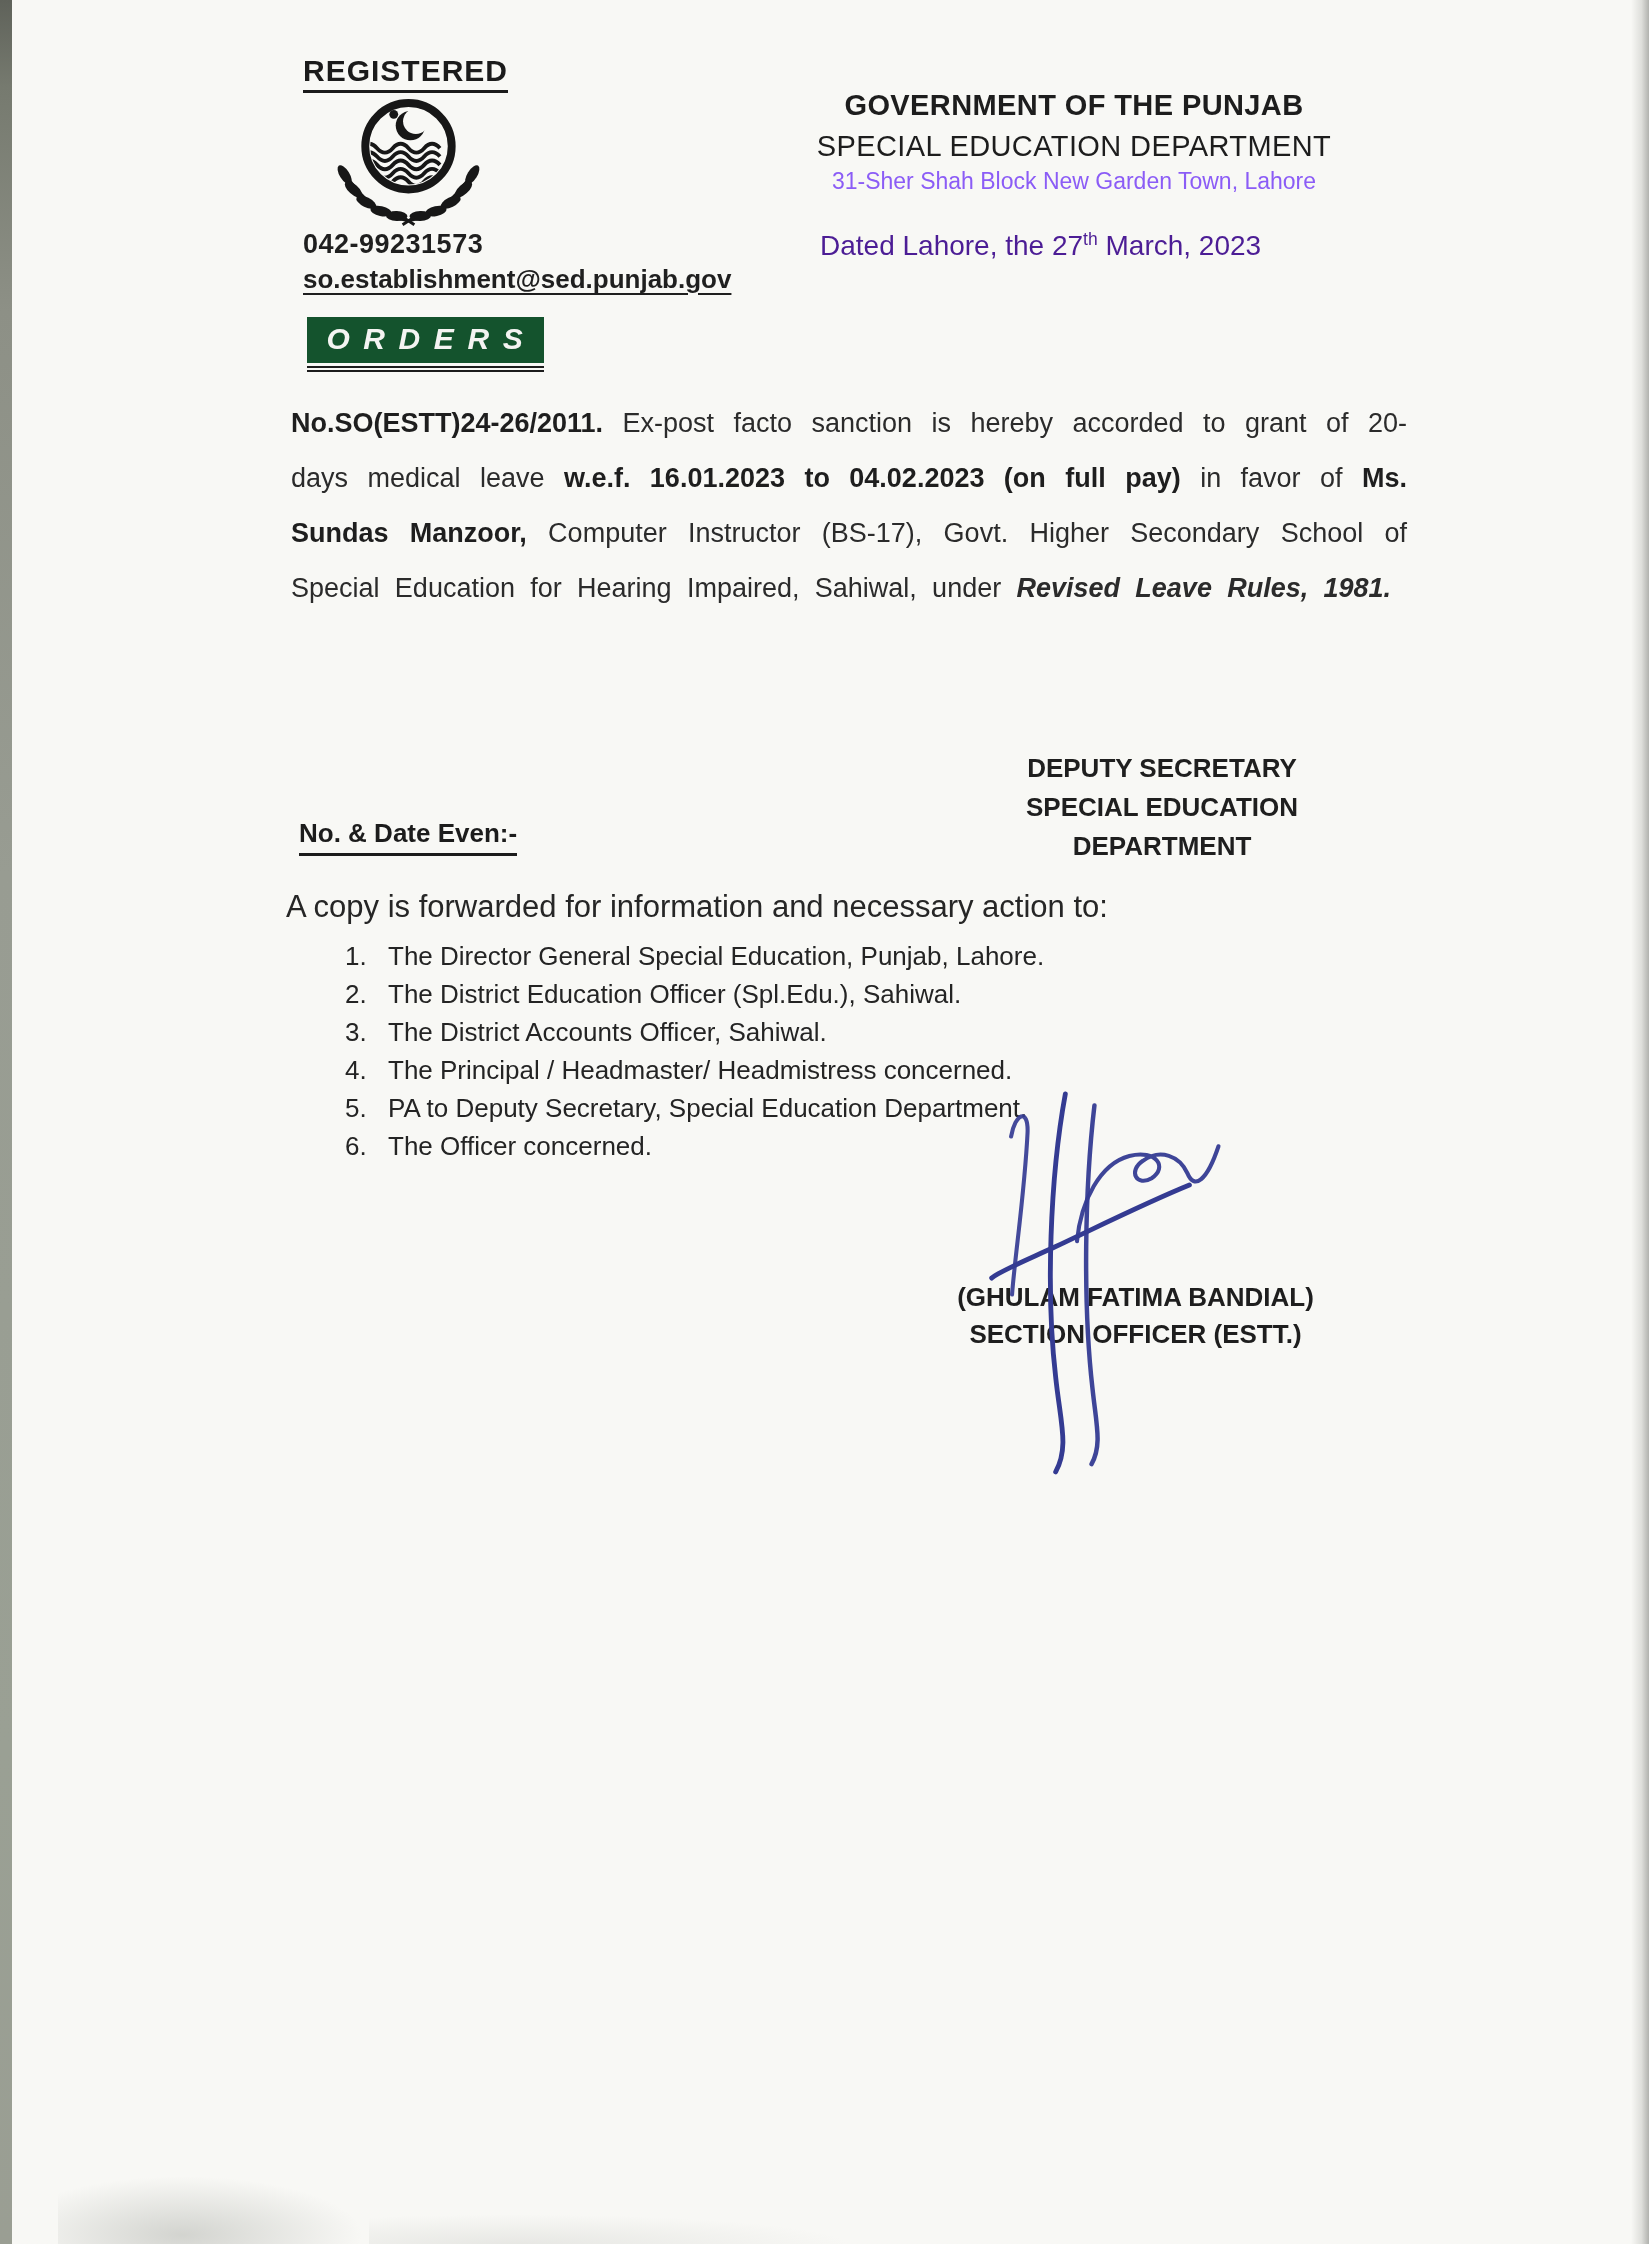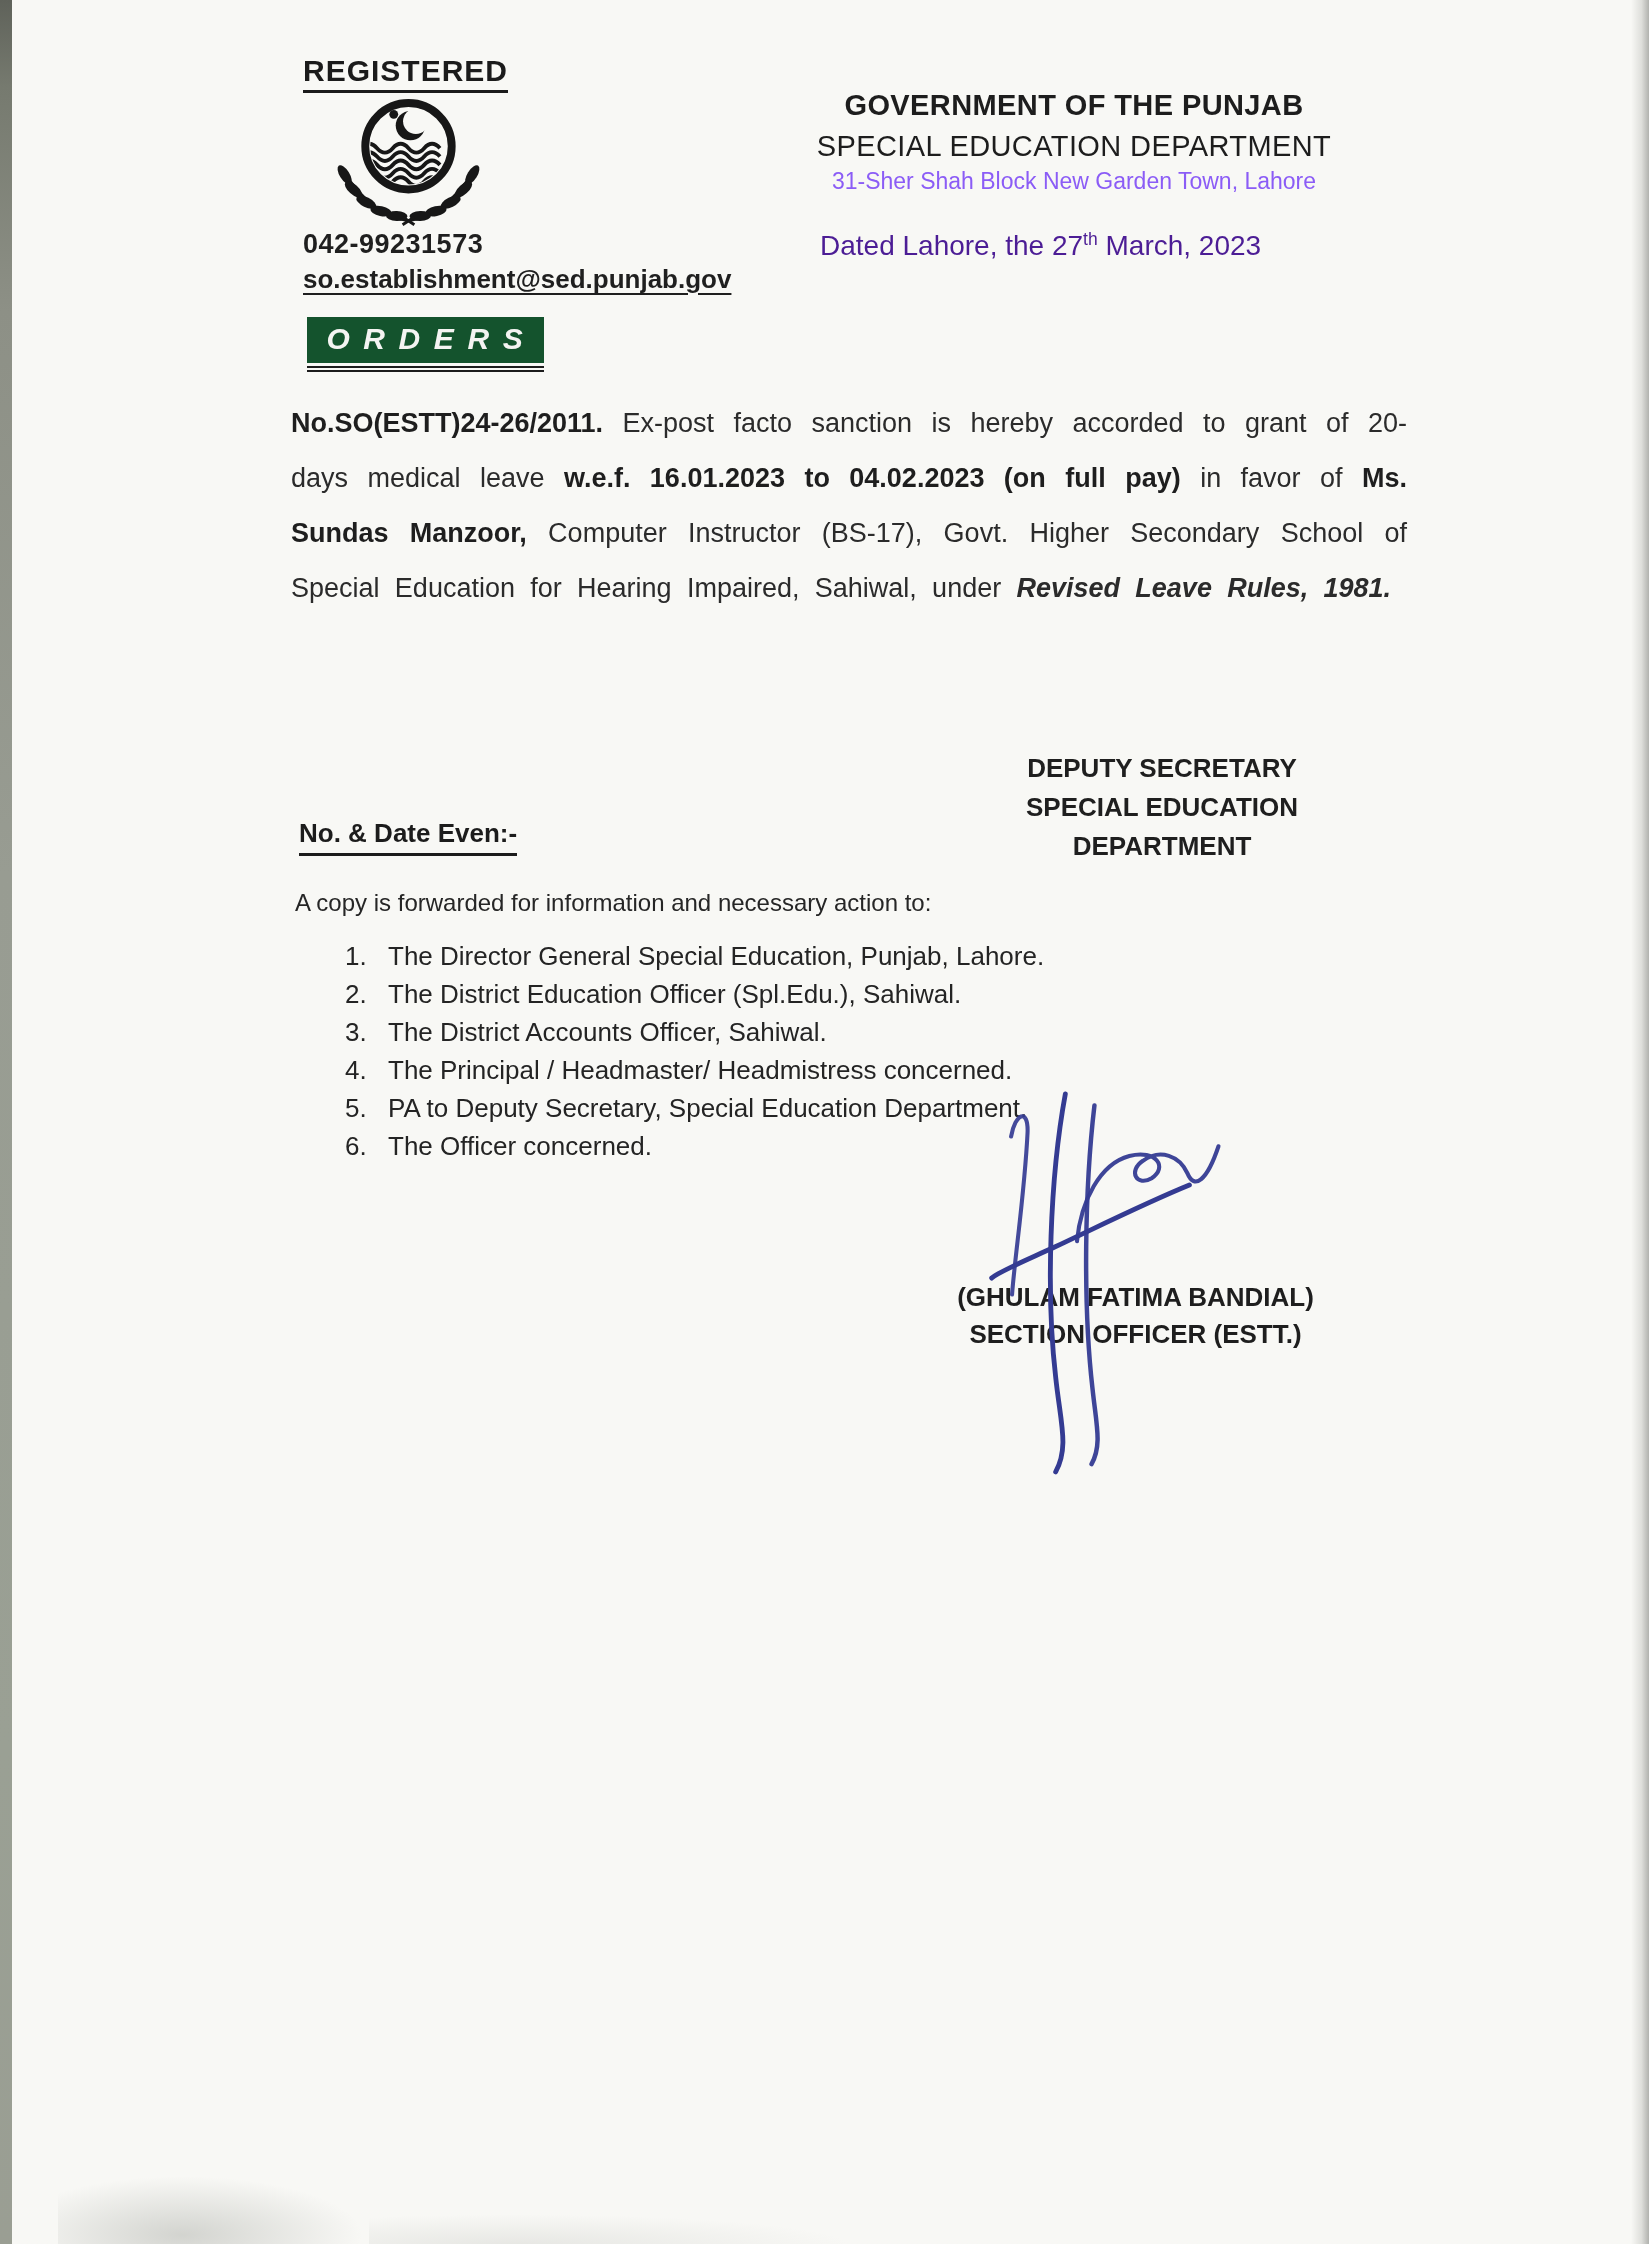--- a/index.html
+++ b/index.html
@@ -61,21 +61,21 @@
   .order-par b{color:#1e1e1e;}
   .bi{font-weight:bold;font-style:italic;}
   
   .deputy{left:985px;top:708px;width:354px;text-align:center;
     font-size:26px;font-weight:bold;line-height:39px;color:#1f1f1f;margin-top:41px;}
   
   .no-date{
     left:299px;top:818px;font-size:26px;font-weight:bold;color:#1c1c1c;
     border-bottom:3.9px solid #1c1c1c;padding-bottom:3.9px;
   }
-  .copy-note{left:295px;top:889px;font-size:24px;color:#262626;text-align:center;}
+  .copy-note{left:286px;top:889px;font-size:31px;color:#262626;text-align:center;}
   
   .dist-list{left:345px;top:937px;width:970px;}
   .dist-item{display:flex;font-size:26px;line-height:38px;color:#242424;}
   .dist-num{width:43px;flex:0 0 43px;}
   
   .sig-name{left:956px;top:1279px;width:359px;text-align:center;
     font-size:26px;font-weight:bold;line-height:37px;color:#1e1e1e;z-index:2;}
   .signature{left:982px;top:1085px;z-index:3;}
 </style>
 </head>

